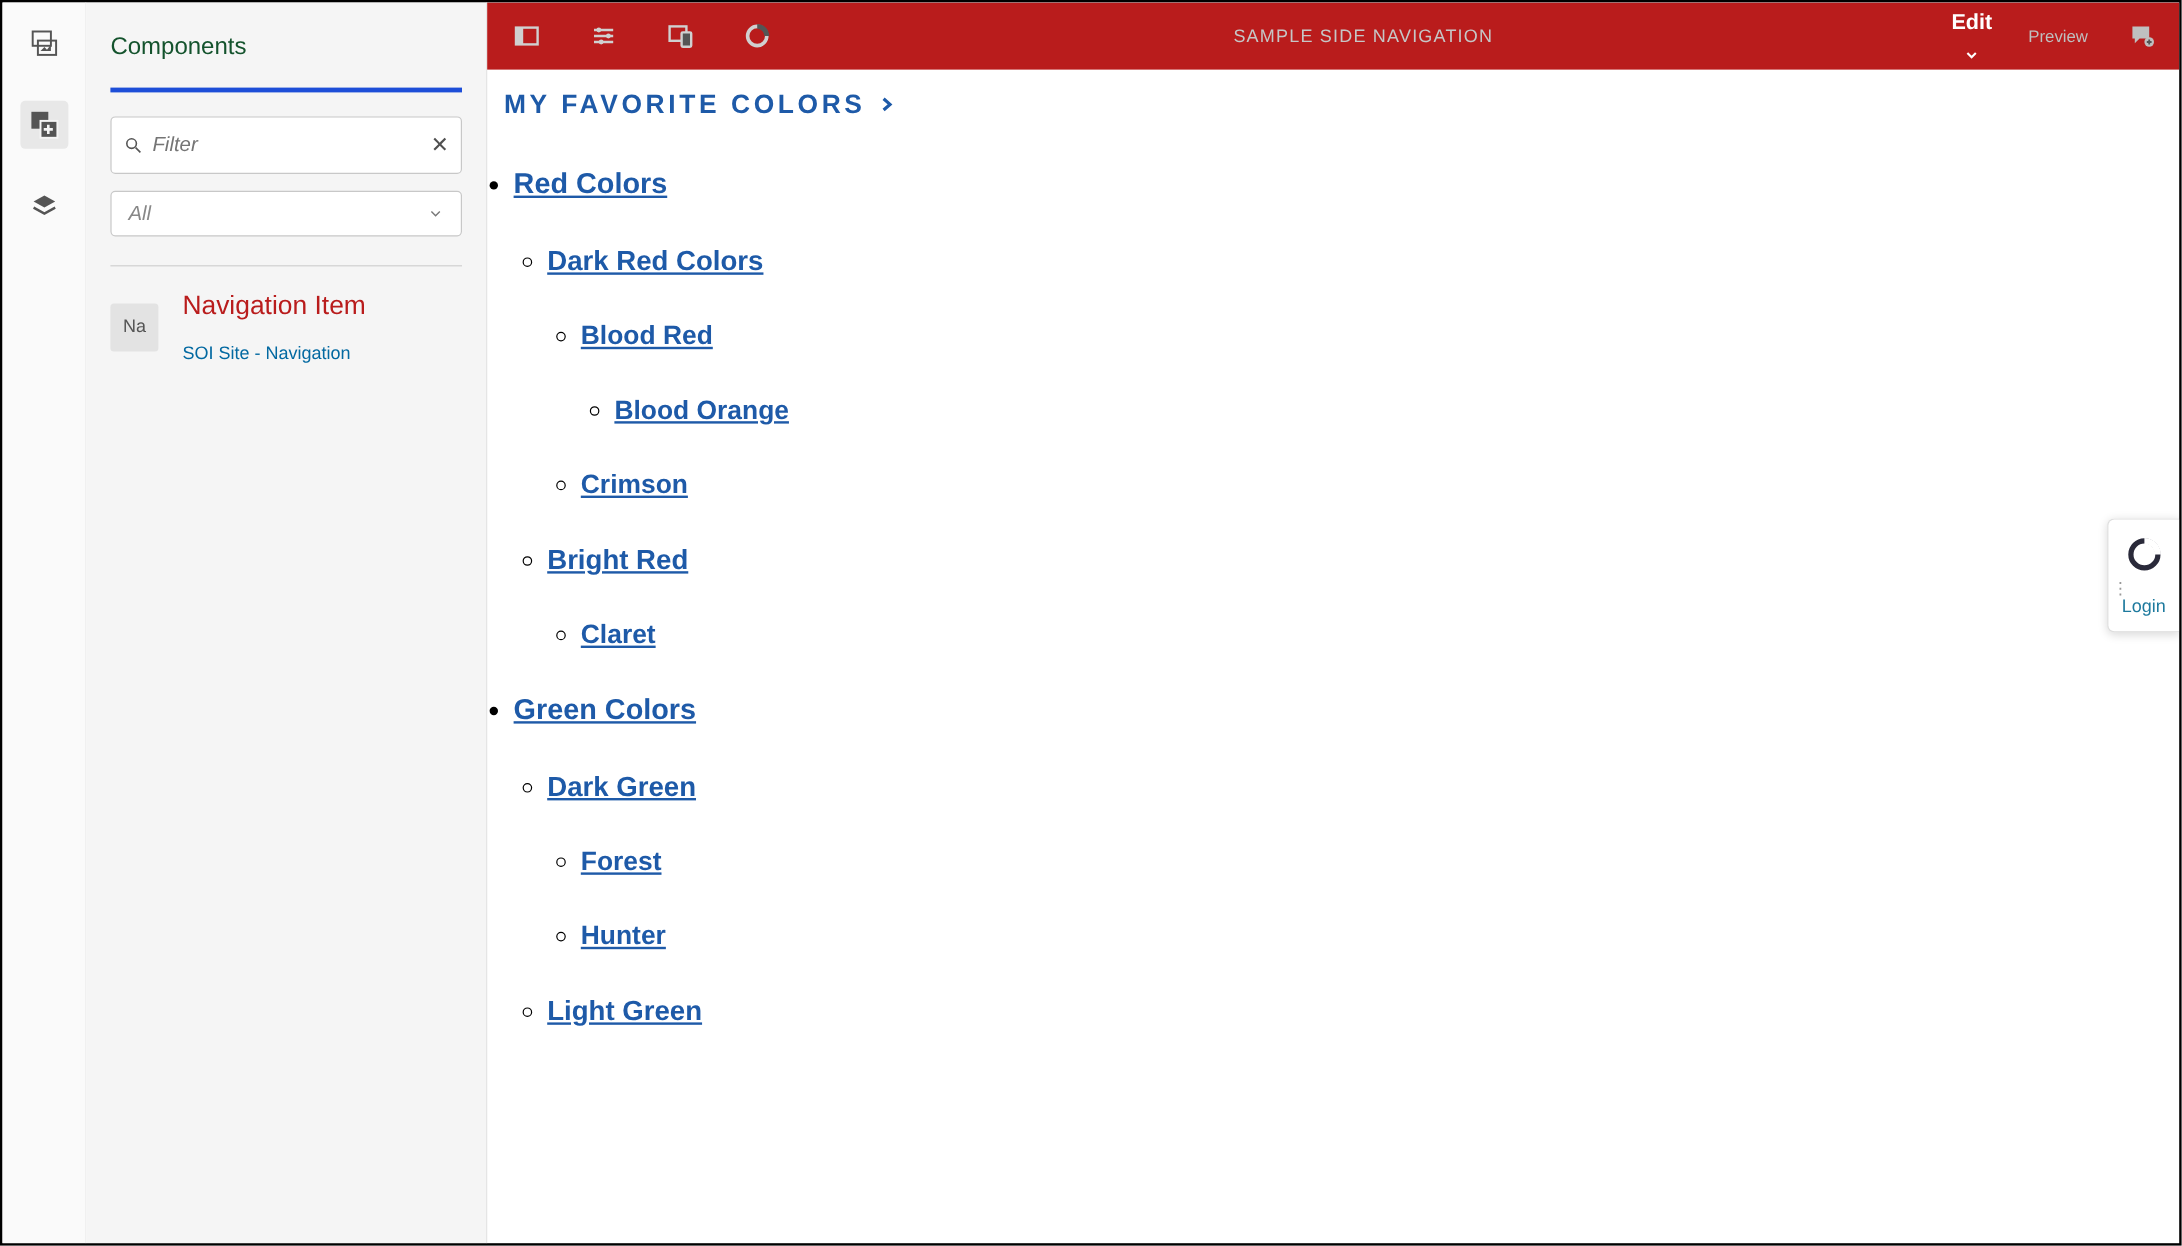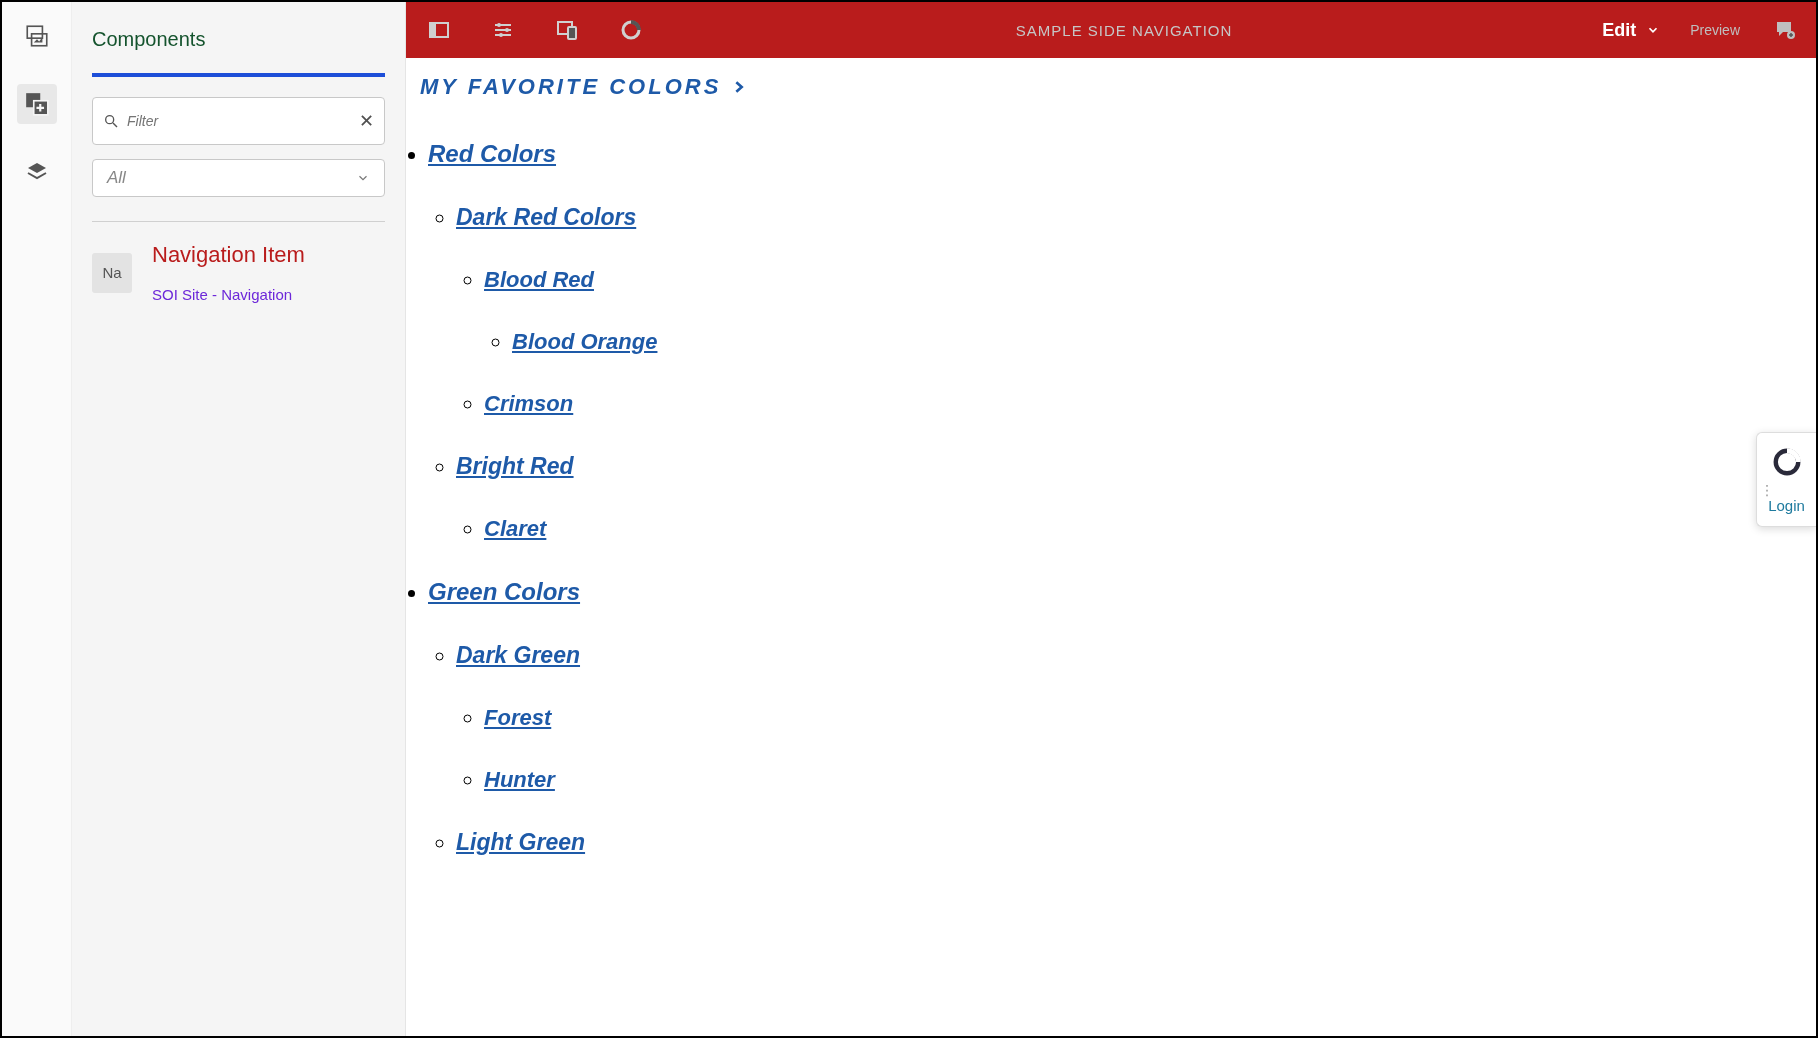--- a/index.html
+++ b/index.html
@@ -41,60 +41,60 @@
   }
   .panel-controls { padding-top: 20px; }
   .filter-wrap {
     position: relative;
     background: #fff; border: 1px solid #c8c8c8;
     border-radius: 4px;
     height: 48px; display: flex; align-items: center;
     padding: 0 10px; margin-bottom: 14px;
   }
   .filter-wrap input {
-    flex: 1; border: none; outline: none; font-size: 14px; font-style: italic; color: #888;
+    flex: 1; border: none; outline: none; font-size: 17px; font-style: italic; color: #888;
     padding-left: 8px; background: transparent;
   }
   .filter-wrap .search-ic { color: #6b6b6b; }
   .filter-wrap .clear-ic { color: #505050; font-size: 18px; cursor: pointer; }
   .select-wrap {
     background: #fff; border: 1px solid #c8c8c8; border-radius: 4px;
     height: 38px; display: flex; align-items: center; justify-content: space-between;
     padding: 0 14px; font-size: 17px; font-style: italic; color: #888;
     cursor: pointer;
   }
   .panel-divider { border-top: 1px solid #d0d0d0; margin: 24px 0 14px 0; }
   .comp-item { display: flex; align-items: center; gap: 20px; padding: 6px 0; cursor: grab; }
   .comp-chip {
     width: 40px; height: 40px; background: #e3e3e3; border-radius: 3px;
     display: flex; align-items: center; justify-content: center;
     font-size: 15px; color: #555;
   }
   .comp-meta .t1 { font-size: 22px; color: #b91c1c; margin-bottom: 18px; }
-  .comp-meta .t2 { font-size: 15px; color: #6d28d9; }
+  .comp-meta .t2 { font-size: 15px; color: #0369a1; }
 
   
   .main { flex: 1; display: flex; flex-direction: column; position: relative; }
   .topbar {
     height: 56px; background: #b91c1c; color: #ccc;
     display: flex; align-items: center;
     padding: 0 12px;
   }
   .topbar-left { display: flex; align-items: center; gap: 34px; padding-left: 6px; }
   .tb-btn { width: 30px; height: 30px; display: flex; align-items: center; justify-content: center; cursor: pointer; color: #d0d0d0; }
   .topbar-center { flex: 1; text-align: center; letter-spacing: 1px; font-size: 15px; color: #c6c6c6; }
   .topbar-right { display: flex; align-items: center; gap: 30px; padding-right: 4px; }
   .mode {
     color: #fff; font-size: 18px; font-weight: bold;
-    display: flex; align-items: center; gap: 10px; cursor: pointer;
+    display: flex; align-items: center; gap: 10px; cursor: pointer; flex-direction: column;
   }
   .preview-link { color: #bfbfbf; font-size: 14px; cursor: pointer; }
 
   
-  .content { padding: 16px 4px 20px 14px; overflow: auto; flex: 1; font-style: italic; }
+  .content { padding: 16px 4px 20px 14px; overflow: auto; flex: 1; }
   .page-head {
     color: #1e5aa8; font-weight: 800; letter-spacing: 3px;
     font-size: 22px; display: flex; align-items: center; gap: 10px;
     padding-bottom: 22px;
   }
   .nav-link {
     color: #1e5aa8; font-weight: 800; text-decoration: underline;
     cursor: pointer;
   }
   ul.tree { list-style: disc; padding-left: 8px; }

